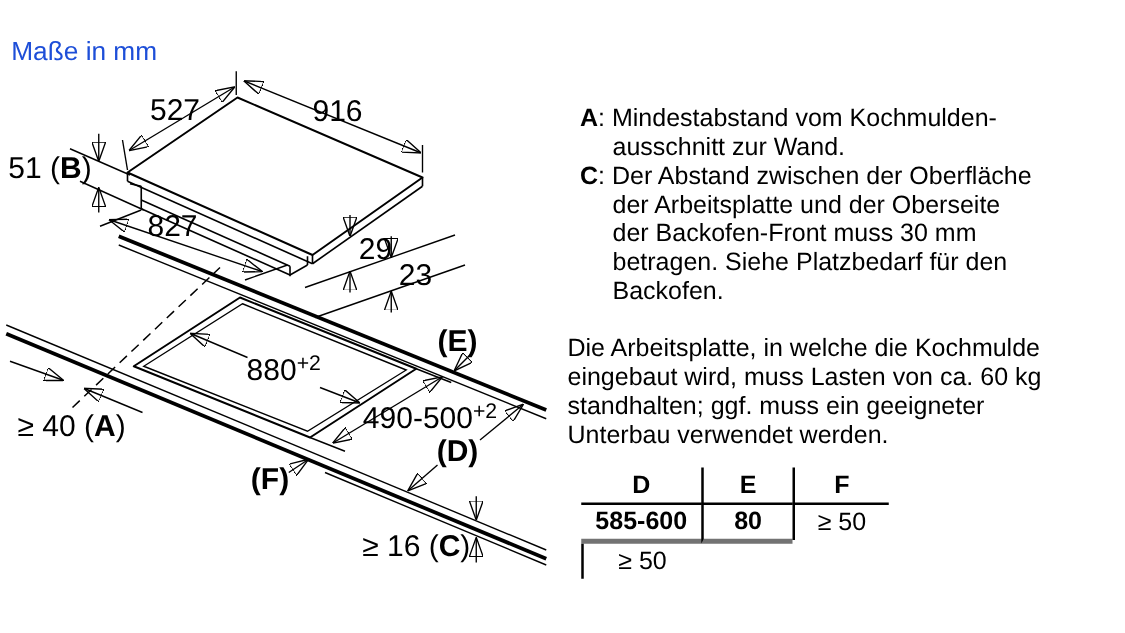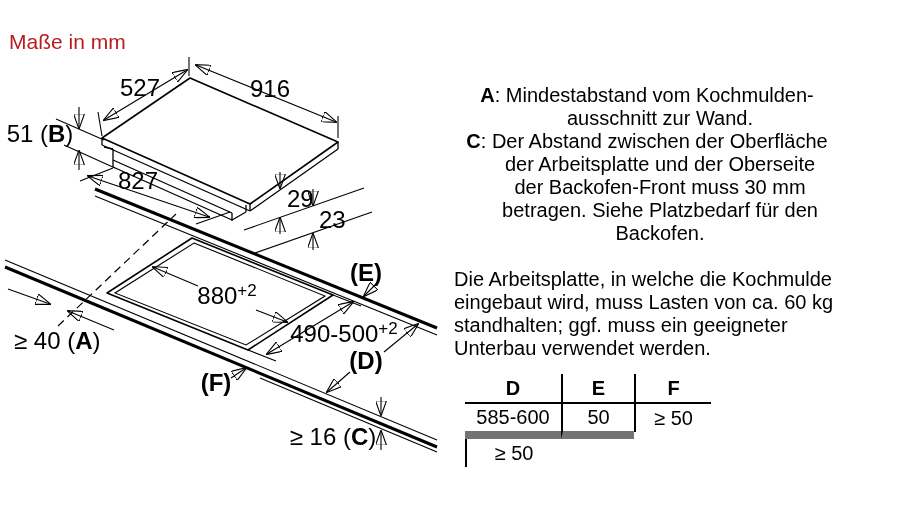--- a/index.html
+++ b/index.html
@@ -1,54 +1,54 @@
 <!DOCTYPE html>
 <html><head>
 <meta charset="utf-8">
 <style>
   html,body { margin:0; padding:0; background:#fff; }
   .stage {
     position:relative; width:900px; height:506px; background:#ffffff;
     font-family:"Liberation Sans", sans-serif; color:#000; overflow:hidden;
   }
   .title {
-    position:absolute; left:9px; top:30px; font-size:21px; color:#b91c1c;
+    position:absolute; left:9px; top:30px; font-size:21px; color:#1d4ed8;
   }
   svg.drawing { position:absolute; left:0; top:0; }
   svg.drawing line, svg.drawing path, svg.drawing polygon, svg.drawing polyline {
     stroke:#000; fill:none; stroke-linecap:butt;
   }
   .ln   { stroke-width:1.3px; }
   .thin { stroke-width:1.1px; }
   .thick{ stroke-width:3px; }
   .face { fill:#ffffff; stroke-width:1.6px; stroke-linejoin:round; }
   .dash { stroke-width:1.2px; stroke-dasharray:8 5; }
   svg .dim  { font-family:"Liberation Sans", sans-serif; font-size:24px; fill:#000; stroke:none; }
   svg .bold { font-weight:bold; }
   svg .sup  { font-size:17px; }
   .legend {
     position:absolute; left:464px; top:84px; width:366px;
     font-size:20px; line-height:23px;
   }
-  .legend-item { padding-left:26px; text-indent:-26px;text-align:center; }
+  .legend-item { padding-left:26px; text-indent:-26px; }
   .legend-letter { font-weight:bold; }
   .para {
     position:absolute; left:454px; top:268px; width:414px;
     font-size:20px; line-height:23px;
   }
   .dtable {
     position:absolute; left:465px; top:374px;
     display:grid; grid-template-columns:96px 73px 77px;
     font-size:20px;
   }
   .dtable .cell {
     height:28px; line-height:28px; text-align:center;
   }
   .dtable .hdr  { font-weight:bold; border-bottom:2px solid #000; }
-  .dtable .r1   { border-bottom:8px solid #737373; height:27px; line-height:27px; }
+  .dtable .r1   { border-bottom:4px solid #737373; height:27px; line-height:27px;font-weight:bold; }
   .dtable .c2, .dtable .c3 { border-left:2px solid #000; }
 </style>
 </head>
 <body>
 
 <div class="stage">
 
   <div class="title">Maße in mm</div>
 
   <svg class="drawing" width="900" height="506" viewBox="0 0 900 506">
@@ -179,18 +179,18 @@
     <div class="legend-item"><span class="legend-letter">C</span><span>: Der Abstand zwischen der Oberfläche der Arbeitsplatte und der Oberseite der Backofen-Front muss 30 mm betragen. Siehe Platzbedarf für den Backofen.</span></div>
   </div>
 
   <div class="para">Die Arbeitsplatte, in welche die Kochmulde eingebaut wird, muss Lasten von ca. 60 kg standhalten; ggf. muss ein geeigneter Unterbau verwendet werden.</div>
 
   <div class="dtable">
     <div class="cell hdr c1">D</div>
     <div class="cell hdr c2">E</div>
     <div class="cell hdr c3">F</div>
     <div class="cell r1 c1">585-600</div>
-    <div class="cell r1 c2">50</div>
+    <div class="cell r1 c2">80</div>
     <div class="cell r2 c2">≥ 50</div>
     <div class="cell r2 c3">≥ 50</div>
   </div>
 
 </div>
 
 </body></html>

